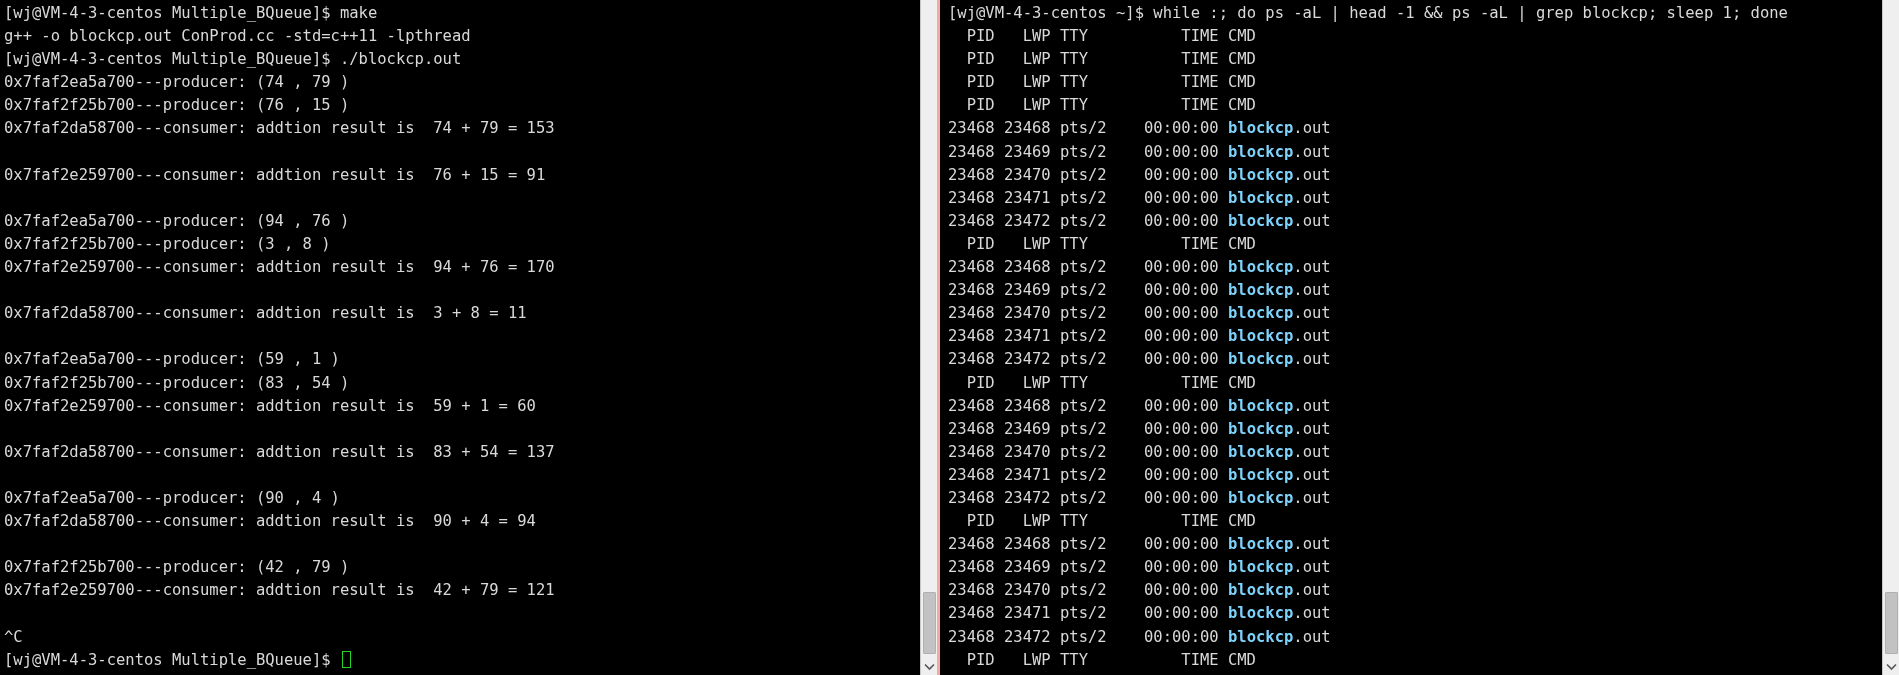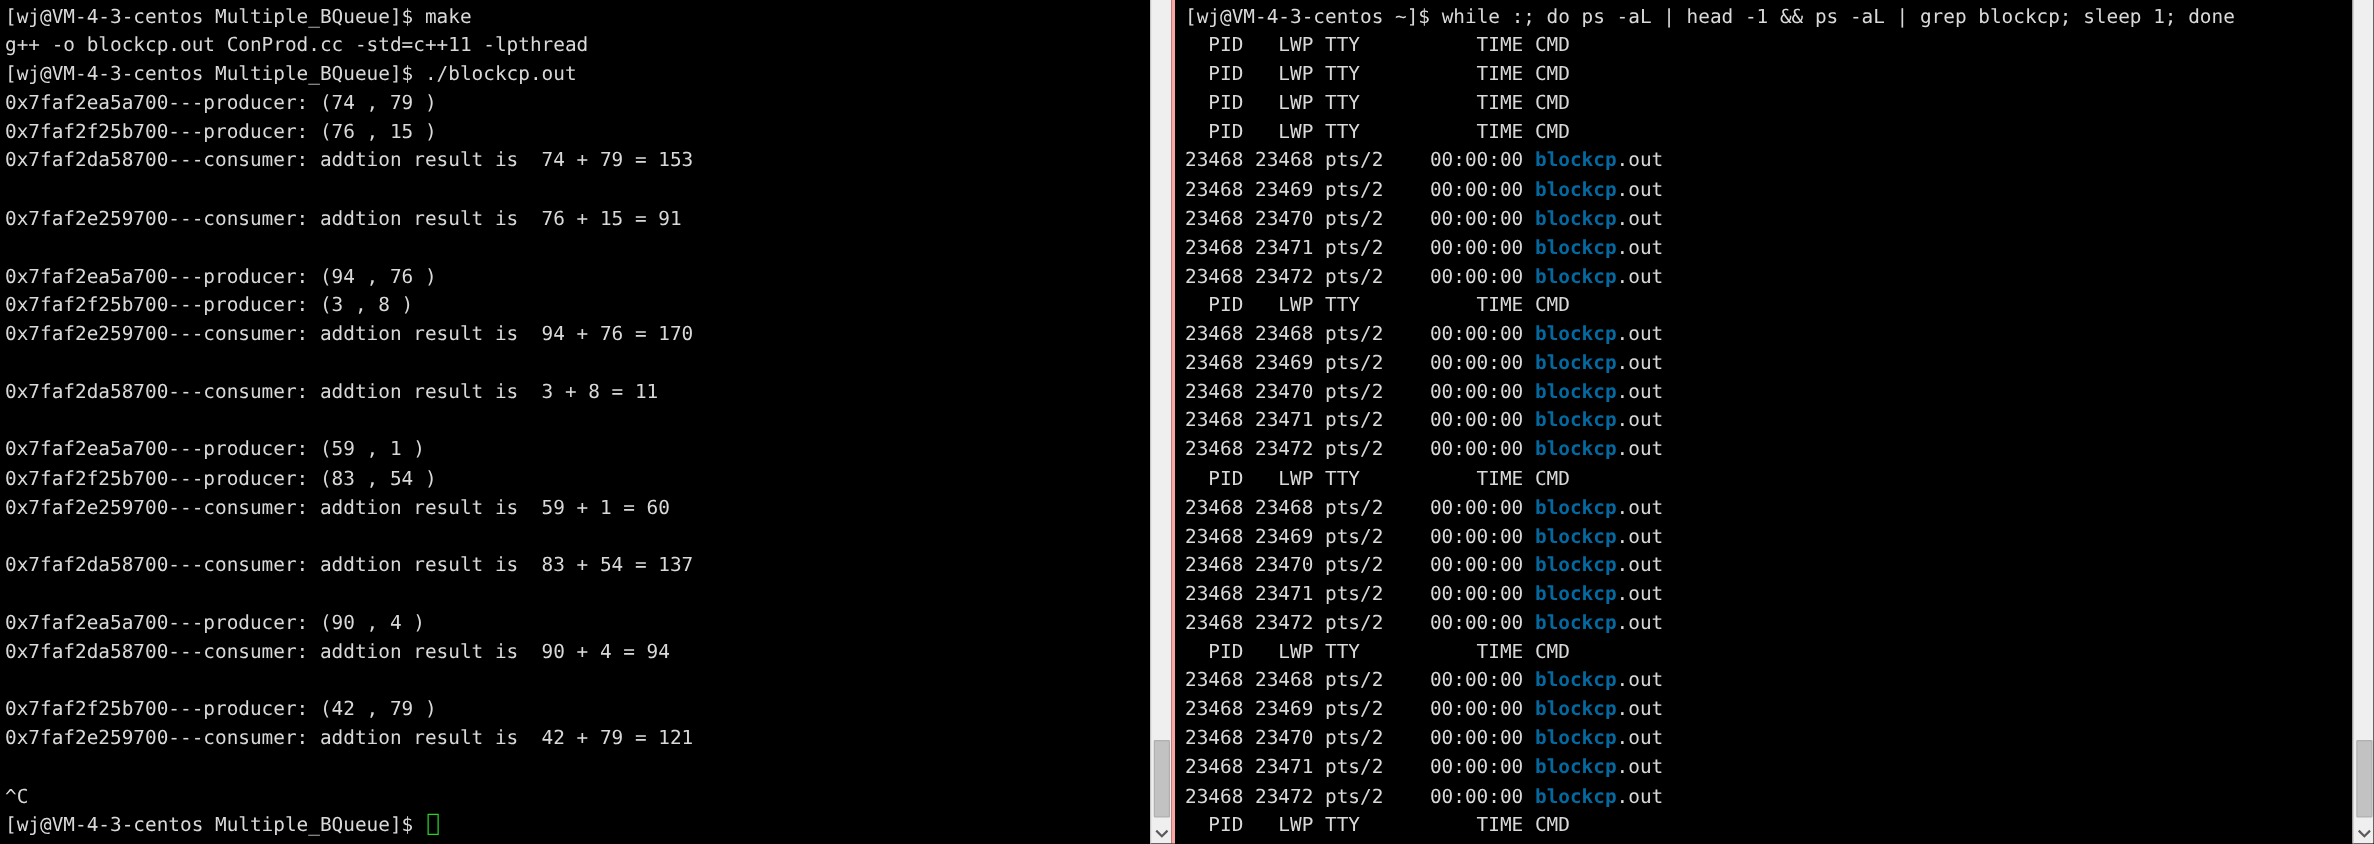--- a/index.html
+++ b/index.html
@@ -55,21 +55,21 @@
     line-height: 23.1px;
   }
 
   .line {
     white-space: pre;
     min-height: 23.1px;
     font-size: 15.5px;
     letter-spacing: 0px;
   }
   .line.blank { color: transparent; }
-  .txt-red    { color: #0369a1; font-weight: bold; }
+  .txt-red    { color: #7dd3fc; font-weight: bold; }
 
   
   .cursor {
     display: inline-block;
     width: 9px;
     height: 17px;
     border: 1.6px solid #25d425;
     box-sizing: border-box;
     vertical-align: -3px;
     margin-left: 2px;

